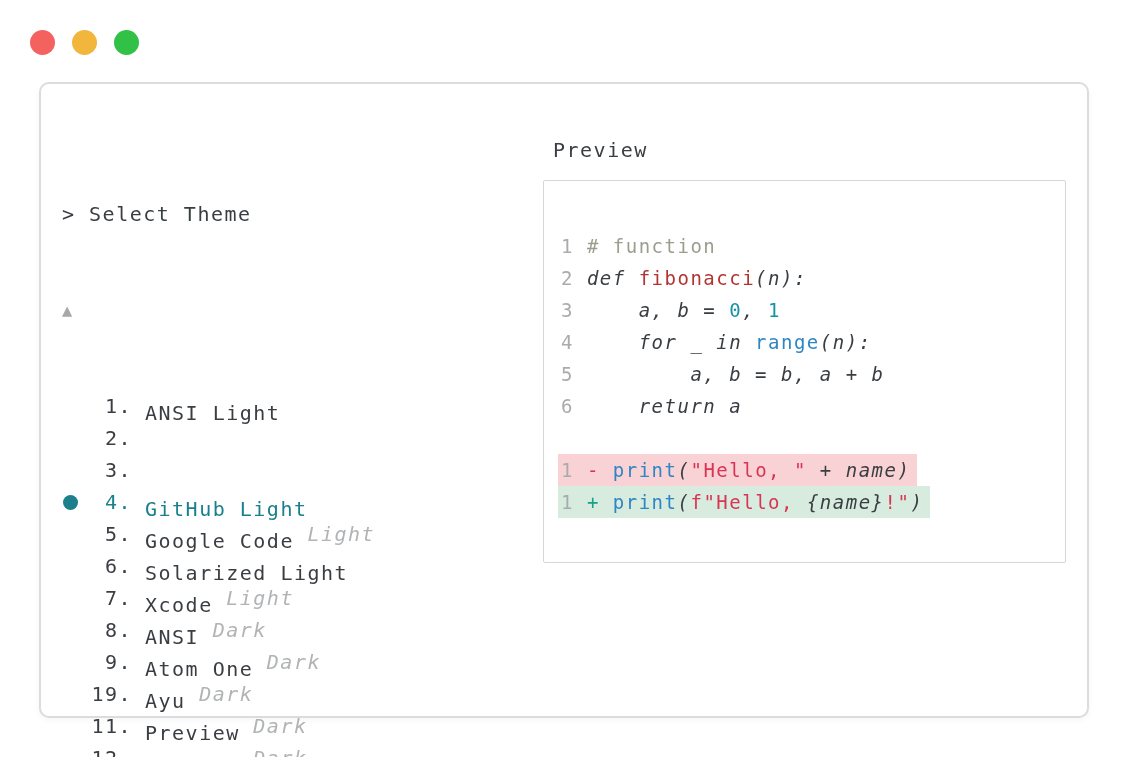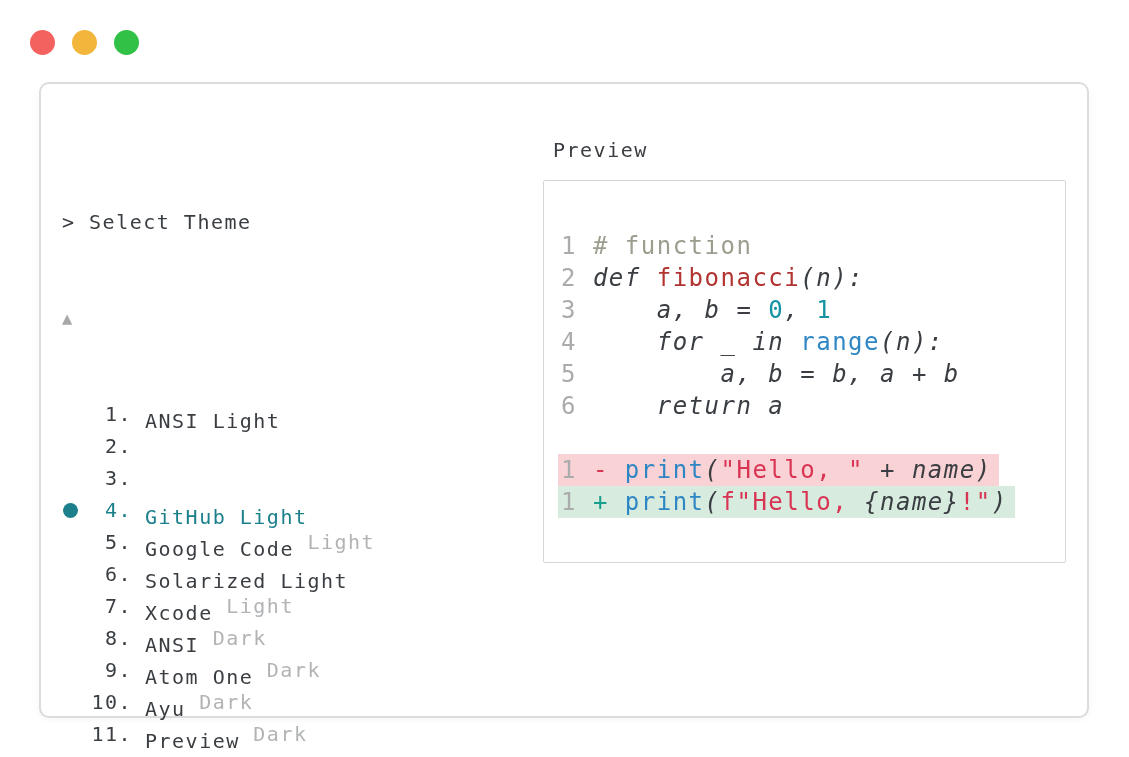--- a/index.html
+++ b/index.html
@@ -23,57 +23,57 @@
     background: #fff;
     box-shadow: 0 2px 6px rgba(0,0,0,0.04);
   }
 
   .left-col {
     position: absolute; left: 21px; top: 50px;
     font-size: 20px; line-height: 32px; letter-spacing: 1.5px;
     color: var(--c-text);
     white-space: pre;
   }
-  .row { height: 32px; display: flex; align-items: center; margin-top: 8px; }
+  .row { height: 32px; display: flex; align-items: center; }
   .title-row { color: var(--c-text); }
   .arrow-row { height: 32px; display: flex; align-items: center; }
   .arrow { font-size: 17px; letter-spacing: 0; }
   .arrow.up { color: var(--c-arrow_up); }
 
   .theme-row { height: 32px; display: flex; align-items: center; cursor: pointer; }
   .marker { width: 28px; height: 32px; position: relative; flex: 0 0 28px; }
   .marker .dot {
     position: absolute; left: 1px; top: 8.5px;
     width: 15px; height: 15px; border-radius: 50%;
     background: var(--c-selected);
   }
   .num { width: 42px; flex: 0 0 42px; text-align: right; }
   .tname { margin-left: 13px; margin-top: 14px; }
-  .variant { color: var(--c-dim); }
+  .variant { color: var(--c-dim); font-style: italic; }
   .variant.has { margin-left: 13.5px; }
   .theme-row.selected .num,
   .theme-row.selected .tname { color: var(--c-selected); }
 
   .preview-label {
     position: absolute; left: 498px; top: 50px;
     font-size: 20px; line-height: 32px; letter-spacing: 1.5px;
     color: var(--c-text);
     margin-left: 14px;
   }
   .preview-box {
     position: absolute; left: 502px; top: 96px;
     width: 521px; height: 381px;
     border: 1px solid var(--c-preview_border);
     border-radius: 2px;
     background: #fff;
     overflow: hidden;
   }
   .code {
     padding: 49px 0 0 17px;
-    font-size: 24px; line-height: 32px; letter-spacing: 1.5px;
+    font-size: 19px; line-height: 32px; letter-spacing: 1.5px;
     white-space: pre;
     color: var(--c-text);
   }
   .code-line { height: 32px; }
   .tok-ln { color: var(--c-ln); }
   .tok-text { color: var(--c-text); font-style: italic; }
   .tok-comment { color: var(--c-comment); }
   .tok-func { color: var(--c-func); }
   .tok-builtin { color: var(--c-builtin); }
   .tok-num { color: var(--c-num); }
@@ -140,21 +140,21 @@
     <span class="num">8.</span>
     <span class="tname">ANSI</span>
     <span class="variant has">Dark</span>
   </div><div class="theme-row">
     <span class="marker"></span>
     <span class="num">9.</span>
     <span class="tname">Atom One</span>
     <span class="variant has">Dark</span>
   </div><div class="theme-row">
     <span class="marker"></span>
-    <span class="num">10.</span>
+    <span class="num">19.</span>
     <span class="tname">Ayu</span>
     <span class="variant has">Dark</span>
   </div><div class="theme-row">
     <span class="marker"></span>
     <span class="num">11.</span>
     <span class="tname">Preview</span>
     <span class="variant has">Dark</span>
   </div><div class="theme-row">
     <span class="marker"></span>
     <span class="num">12.</span>

